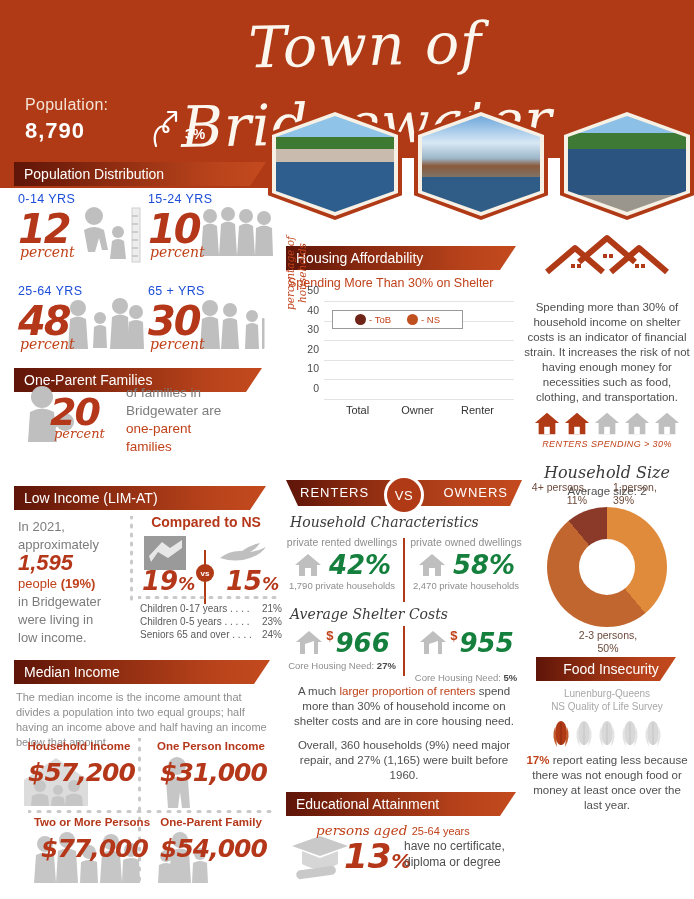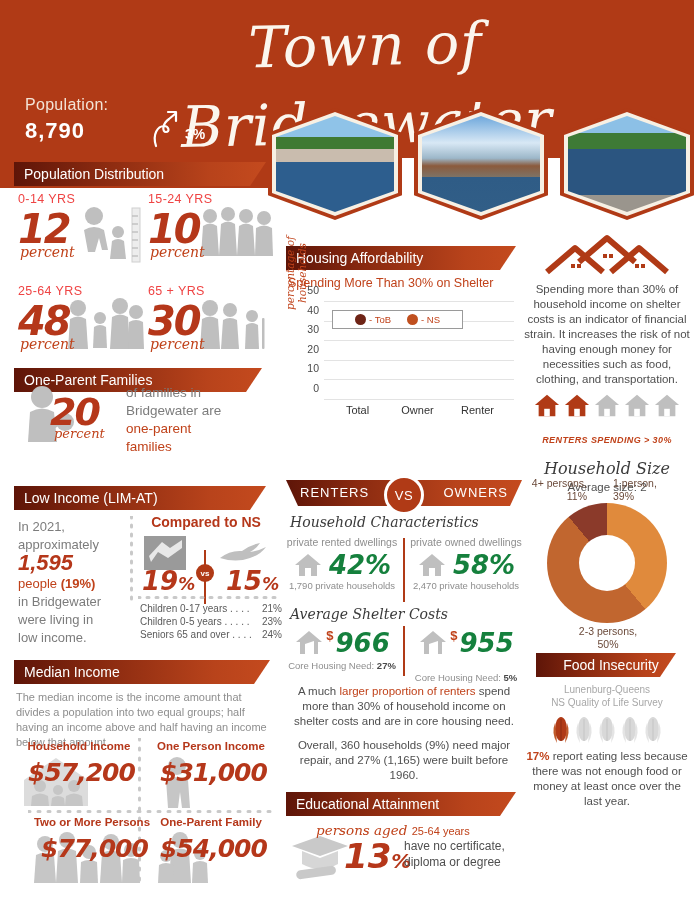--- a/index.html
+++ b/index.html
@@ -69,21 +69,21 @@
     position:absolute; height:24px;
     background: linear-gradient(90deg,#5E1508 0%, #8A2A10 35%, #B8431B 78%, #C44A1E 100%);
     color:#fff; font-size:14px; line-height:24px; padding-left:10px;
     clip-path: polygon(0 0, 100% 0, calc(100% - 16px) 100%, 0 100%);
   }
   .orange { color:#C0421A; }
 
   
   .popdist { position:absolute; left:14px; top:162px; width:258px; }
   .age-cell { position:absolute; width:128px; height:78px; }
-  .age-label { font-size:12.5px; color:#ef4444; letter-spacing:.4px; font-weight:500;}
+  .age-label { font-size:12.5px; color:#1d4ed8; letter-spacing:.4px; font-weight:500;}
   .age-num {
     position:absolute; left:0; top:14px; font-size:40px; font-weight:bold;
     font-style:italic; color:#B5371A; letter-spacing:-2px;
     font-family:"DejaVu Sans", sans-serif;
   }
   .age-pct {
     position:absolute; left:2px; top:52px; font-size:14px; color:#C0421A;
     font-style:italic; font-family:"DejaVu Serif", serif;
   }
   .people { position:absolute; right:2px; top:12px; }
@@ -184,22 +184,22 @@
      font-style:italic; font-family:"DejaVu Serif", serif; }
   .edu-big { position:absolute; left:58px; top:44px; font-size:34px; font-weight:bold;
      font-style:italic; color:#B5371A; font-family:"DejaVu Sans", sans-serif;}
   .edu-text { position:absolute; left:118px; top:46px; width:120px;
      color:#4F4F4F; font-size:12px; line-height:16px;}
 
   
   .rcol { position:absolute; left:524px; top:232px; width:166px; text-align:center; }
   .rc-text { color:#4F4F4F; font-size:11.5px; line-height:15px; }
   .rc-houses { display:flex; justify-content:center; gap:2px; margin-top:6px; }
-  .rc-cap { color:#C0421A; font-size:9px; font-weight:bold; font-style:italic;
-     letter-spacing:.4px; margin-top:16px;}
+  .rc-cap { color:#C0421A; font-size:9px; font-weight:normal; font-style:italic;
+     letter-spacing:.4px; margin-top:2px;}
   .donutwrap { position:relative; width:120px; height:120px; margin:8px auto 0; }
   .donut { width:120px; height:120px; border-radius:50%; }
   .donut-hole {
     position:absolute; left:50%; top:50%; transform:translate(-50%,-50%);
     width:56px; height:56px; border-radius:50%; background:#fff;
   }
   .dlbl { position:absolute; font-size:10.5px; color:#6B4A3A; line-height:13px; }
   .corns { display:flex; justify-content:center; gap:3px; margin:6px 0 4px; }
 </style>
 </head>
@@ -633,21 +633,21 @@
       </g>
       <g fill="#B03A16">
         <rect x="30" y="32" width="4" height="4"></rect>
           <rect x="36" y="32" width="4" height="4"></rect>
         <rect x="62" y="22" width="4" height="4"></rect>
           <rect x="68" y="22" width="4" height="4"></rect>
         <rect x="94" y="32" width="4" height="4"></rect>
           <rect x="100" y="32" width="4" height="4"></rect>
       </g>
     </svg>
-    <div class="rc-text" style="margin-top:6px">Spending more than 30% of household income on shelter costs is an indicator of financial strain. It increases the risk of not having enough money for necessities such as food, clothing, and transportation.</div>
+    <div class="rc-text" style="margin-top:24px">Spending more than 30% of household income on shelter costs is an indicator of financial strain. It increases the risk of not having enough money for necessities such as food, clothing, and transportation.</div>
 
     <div class="rc-houses">
       <svg width="28" height="26" viewBox="0 0 30 28">
         <path d="M2 13 L15 2 L28 13 L24 13 L24 25 L6 25 L6 13 z" fill="#B03A16"></path>
         <rect x="12" y="17" width="6" height="8" fill="#fff"></rect>
       </svg>
       <svg width="28" height="26" viewBox="0 0 30 28">
         <path d="M2 13 L15 2 L28 13 L24 13 L24 25 L6 25 L6 13 z" fill="#B03A16"></path>
         <rect x="12" y="17" width="6" height="8" fill="#fff"></rect>
       </svg>

